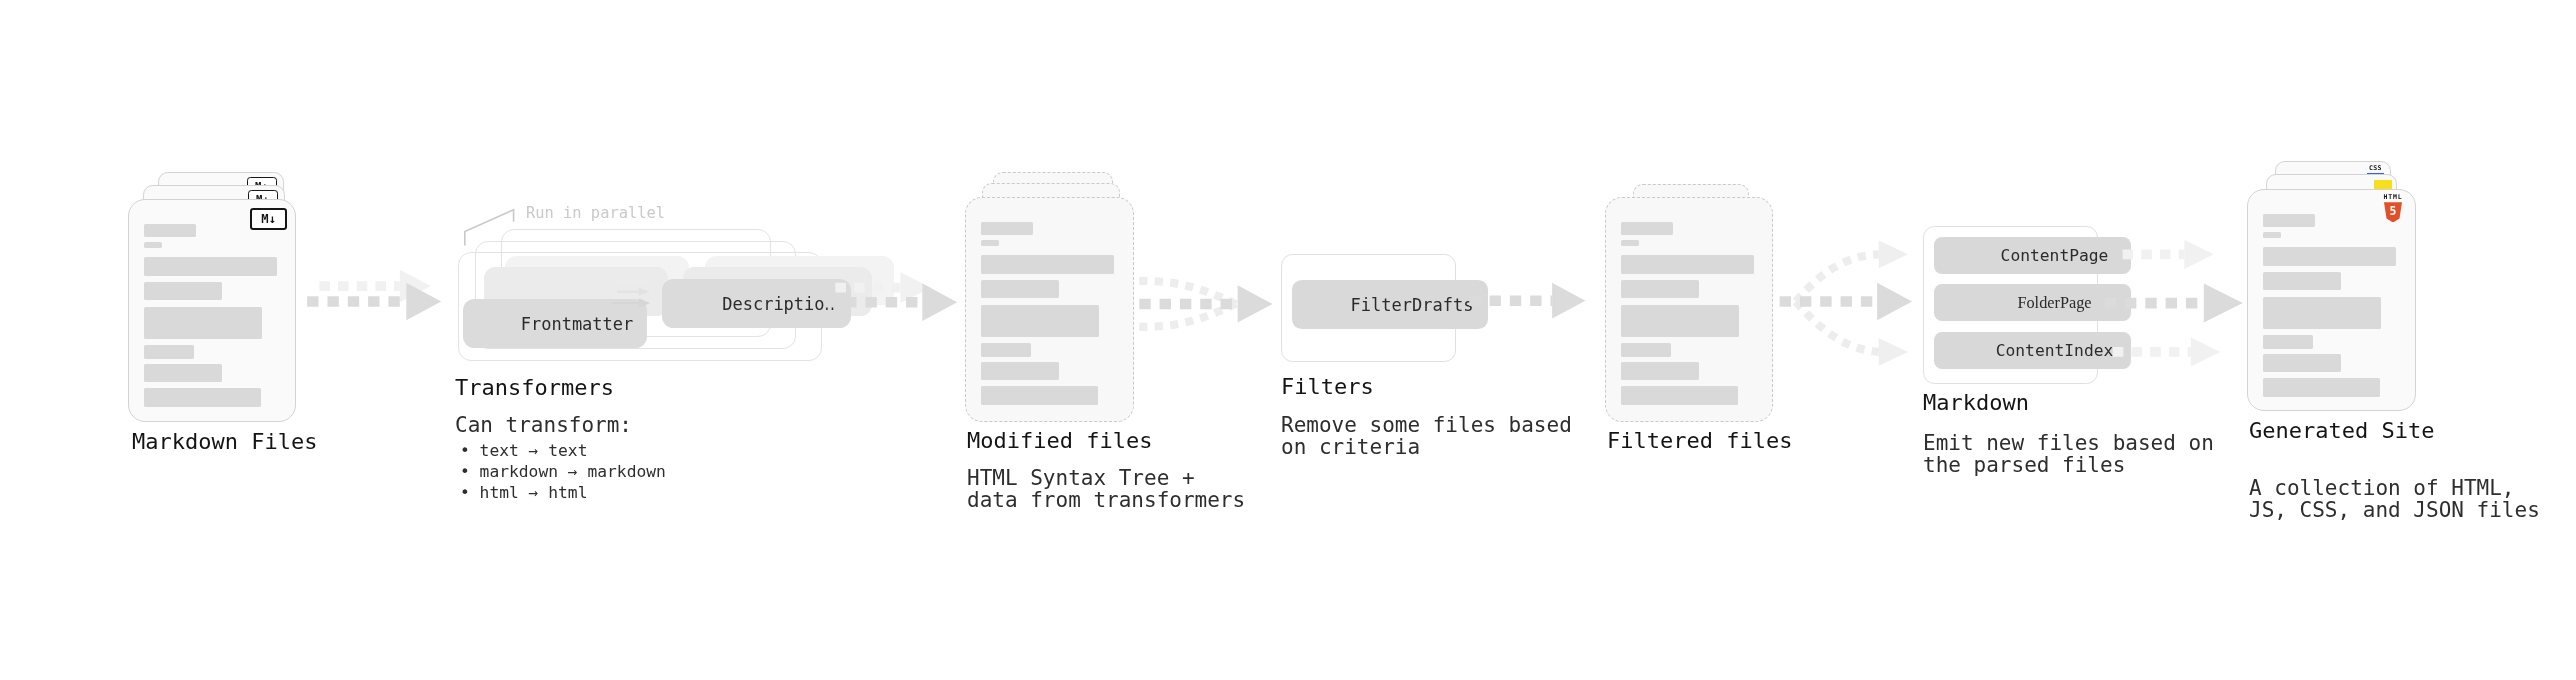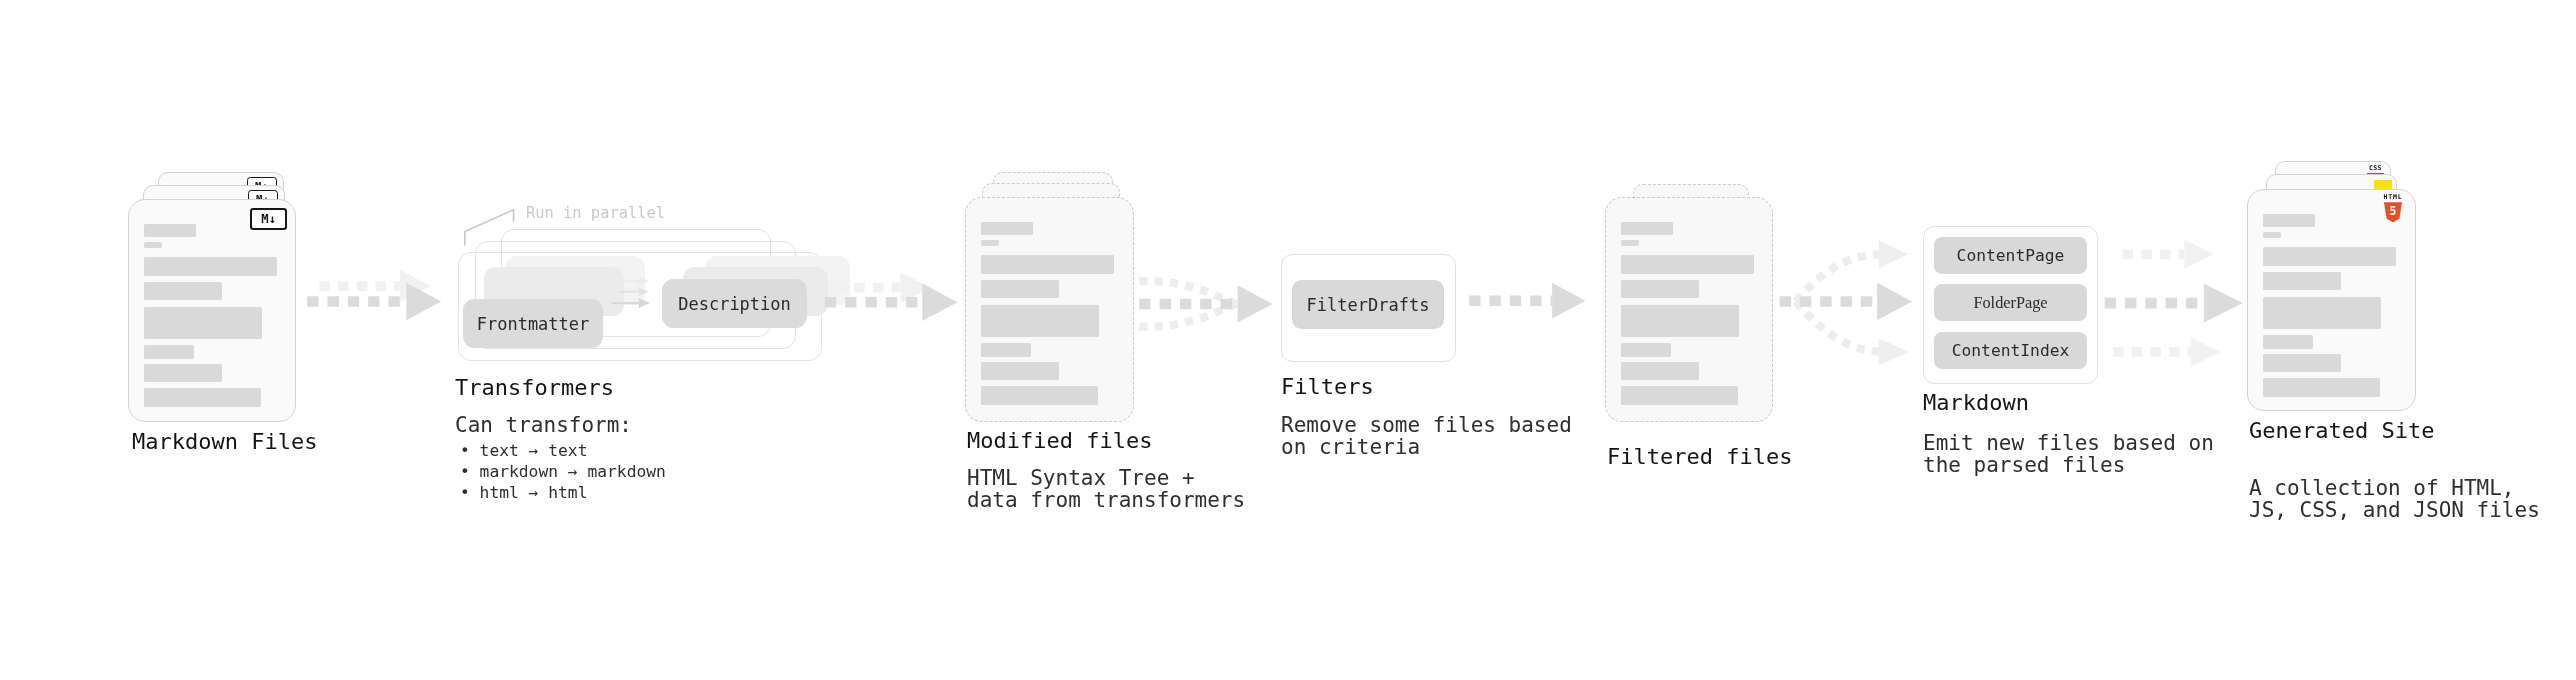--- a/index.html
+++ b/index.html
@@ -28,21 +28,21 @@
                 color:#fff;font-size:11.4px;font-weight:bold;line-height:18.7px;text-align:center;}
   .js-badge{position:absolute;top:4.9px;right:4.1px;width:18px;height:13px;background:#f7df1e;}
   .css-badge{position:absolute;top:3.3px;right:6.5px;width:16.3px;text-align:center;}
   .css-word{font-size:6.5px;font-weight:bold;color:#111;line-height:6.5px;letter-spacing:0.4px;}
   .css-bar{width:16.3px;height:3.3px;background:#2965f1;margin-top:0.8px;}
 
   
   .outline-box{position:absolute;border:1.6px solid #e3e3e3;border-radius:13px;background:transparent;z-index:1;}
   .panel-box{position:absolute;border:1.6px solid #e0e0e0;border-radius:11.4px;background:#ffffff;z-index:2;}
   .node-btn{position:absolute;background:#dbdbdb;border-radius:11.4px;color:#2b2b2b;
-            display:flex;align-items:center;justify-content:center;font-size:17px;z-index:4;}
+            display:flex;align-items:center;justify-content:center;font-size:17px;z-index:4;padding-left:44px;}
   .ghost2{background:#ebebeb;z-index:3;}
   .ghost3{background:#f3f3f3;z-index:2;}
   .emit-btn{width:153px;height:37px;font-size:16.3px;border-radius:8.1px;background:#d8d8d8;}
 
   
   .title{position:absolute;font-size:22px;color:#141414;white-space:nowrap;z-index:6;}
   .sub{position:absolute;font-size:21px;line-height:22px;color:#2e2e2e;white-space:nowrap;z-index:6;}
   .bullets{position:absolute;font-size:16.3px;line-height:21px;color:#2e2e2e;white-space:nowrap;z-index:6;}
   .callout-label{position:absolute;font-size:15.4px;color:#c9c9c9;white-space:nowrap;z-index:6;}
 
@@ -194,21 +194,21 @@
         <div class="bar" style="width: 52px; height: 13px; margin-top: 0px;"></div>
         <div class="bar" style="width: 18px; height: 5.7px; margin-top: 4.9px;"></div>
         <div class="bar" style="width: 133px; height: 18.7px; margin-top: 9px;"></div>
         <div class="bar" style="width: 78px; height: 18px; margin-top: 6.5px;"></div>
         <div class="bar" style="width: 118px; height: 32.5px; margin-top: 6.5px;"></div>
         <div class="bar" style="width: 50px; height: 14px; margin-top: 5.7px;"></div>
         <div class="bar" style="width: 78px; height: 18.7px; margin-top: 4.9px;"></div>
         <div class="bar" style="width: 117px; height: 18.7px; margin-top: 5.7px;"></div>
       </div>
   </div>
-  <div class="title" style="left:1607px;top:428px;margin-top:16px;">Filtered files</div>
+  <div class="title" style="left:1607px;top:428px;">Filtered files</div>
 
   <div class="panel-box" style="left:1923px;top:226px;width:173px;height:156px;"></div>
   <div class="node-btn emit-btn" style="left:1934px;top:237px;">ContentPage</div>
   <div class="node-btn emit-btn" style="left:1934px;top:284px;font-family:Liberation Serif, serif;">FolderPage</div>
   <div class="node-btn emit-btn" style="left:1934px;top:332px;">ContentIndex</div>
   <div class="title" style="left:1923px;top:390px;">Markdown</div>
   <div class="sub" style="left:1923px;top:432px;">
     <div>Emit new files based on</div>
     <div>the parsed files</div>
   </div>

